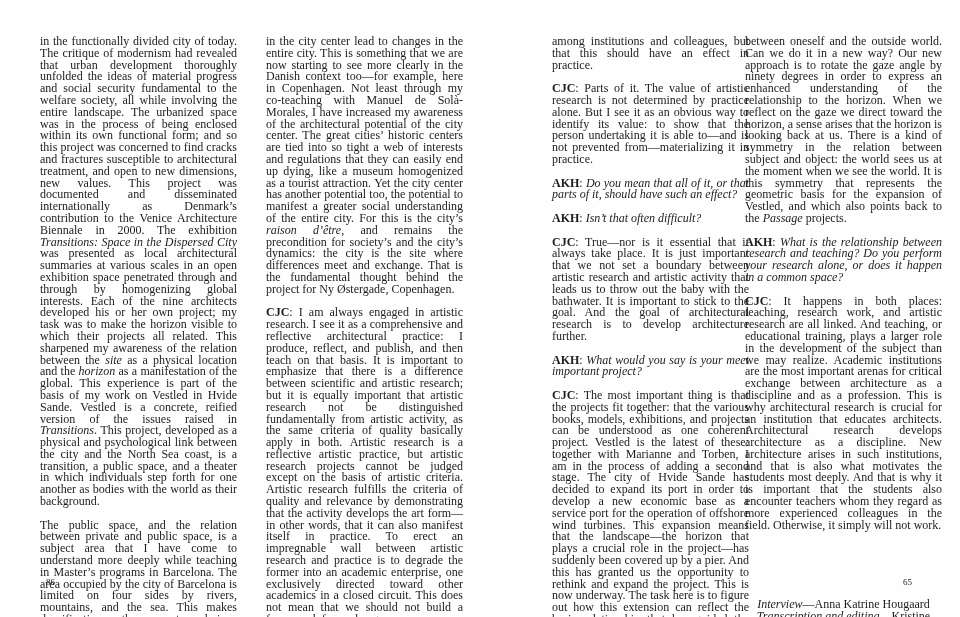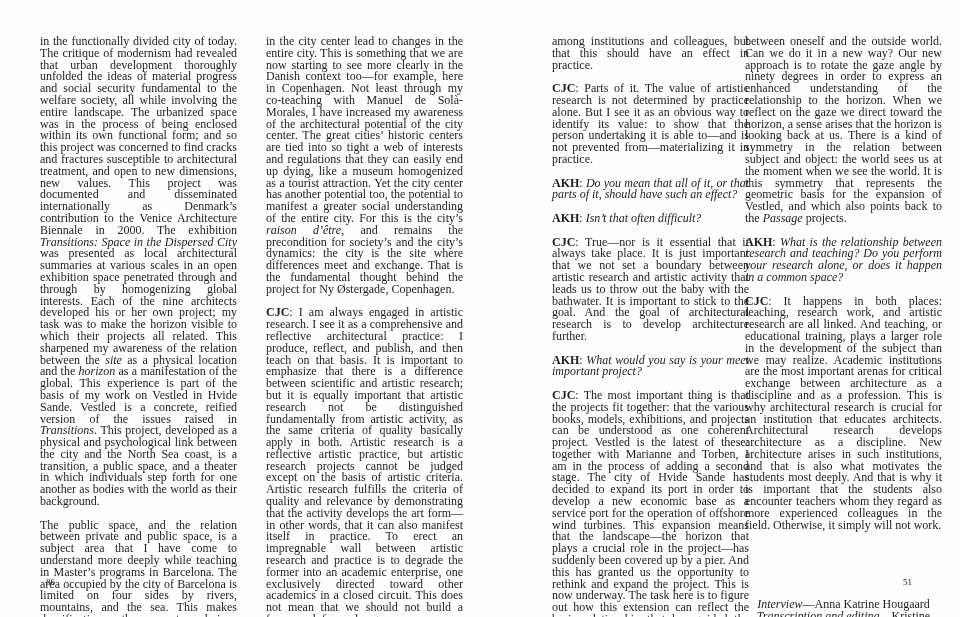--- a/index.html
+++ b/index.html
@@ -75,14 +75,14 @@
       <p class="para"><span class="bd">CJC</span><span>: The most important thing is that the projects fit together: that the various books, models, exhibitions, and projects can be understood as one coherent project. Vestled is the latest of these: together with Marianne and Torben, I am in the process of adding a second stage. The city of Hvide Sande has decided to expand its port in order to develop a new economic base as a service port for the operation of offshore wind turbines. This expansion means that the landscape—the horizon that plays a crucial role in the project—has suddenly been covered up by a pier. And this has granted us the opportunity to rethink and expand the project. This is now underway. The task here is to figure out how this extension can reflect the basic relationship that has guided the original project’s design and all of its details: namely, the relationship between subject and horizon,</span></p>
     </div>
   <div class="col c4">
       <p class="para"><span>between oneself and the outside world. Can we do it in a new way? Our new approach is to rotate the gaze angle by ninety degrees in order to express an enhanced understanding of the relationship to the horizon. When we reflect on the gaze we direct toward the horizon, a sense arises that the horizon is looking back at us. There is a kind of symmetry in the relation between subject and object: the world sees us at the moment when we see the world. It is this symmetry that represents the geometric basis for the expansion of Vestled, and which also points back to the </span><span class="it">Passage</span><span> projects.</span></p>
       <p class="para"><span class="bd">AKH</span><span>: </span><span class="it">What is the relationship between research and teaching? Do you perform your research alone, or does it happen in a common space?</span></p>
       <p class="para"><span class="bd">CJC</span><span>: It happens in both places: teaching, research work, and artistic research are all linked. And teaching, or educational training, plays a larger role in the development of the subject than we may realize. Academic institutions are the most important arenas for critical exchange between architecture as a discipline and as a profession. This is why architectural research is crucial for an institution that educates architects. Architectural research develops architecture as a discipline. New architecture arises in such institutions, and that is also what motivates the students most deeply. And that is why it is important that the students also encounter teachers whom they regard as more experienced colleagues in the field. Otherwise, it simply will not work.</span></p>
       <p class="para credits"><span class="it">Interview</span><span>—Anna Katrine Hougaard</span></p>
       <p class="para credits2"><span class="it">Transcription and editing</span><span>—Kristine Annabell Torp</span></p>
     </div>
   <div class="pagenum pn-left">86</div>
-  <div class="pagenum pn-right">51</div>
+  <div class="pagenum pn-right">65</div>
 </div>
 
 </body></html>

